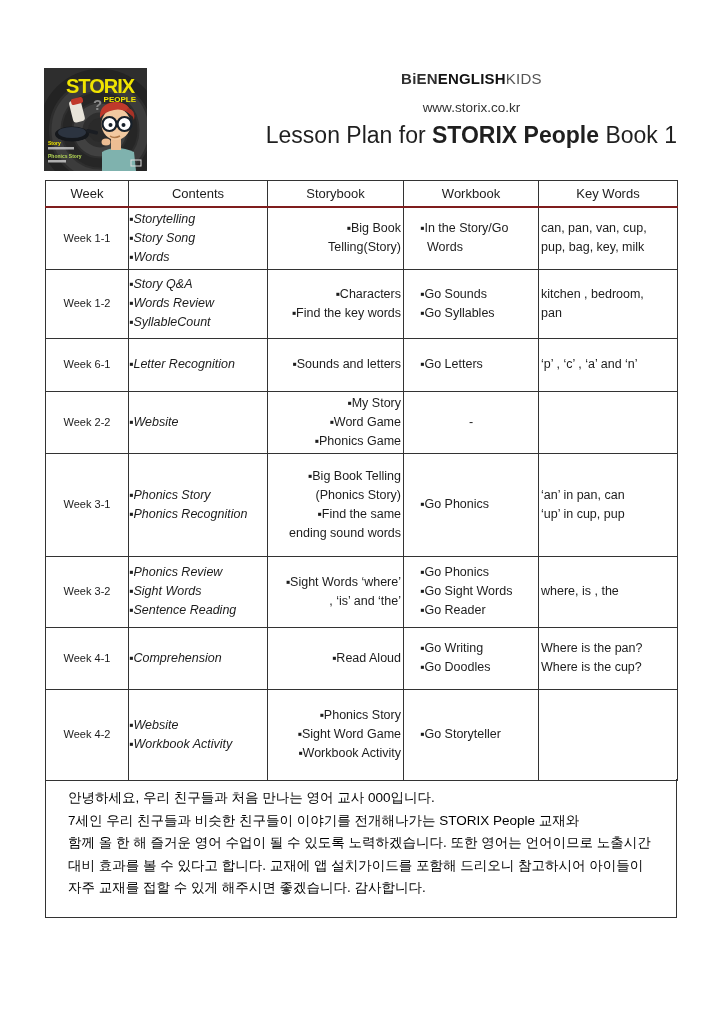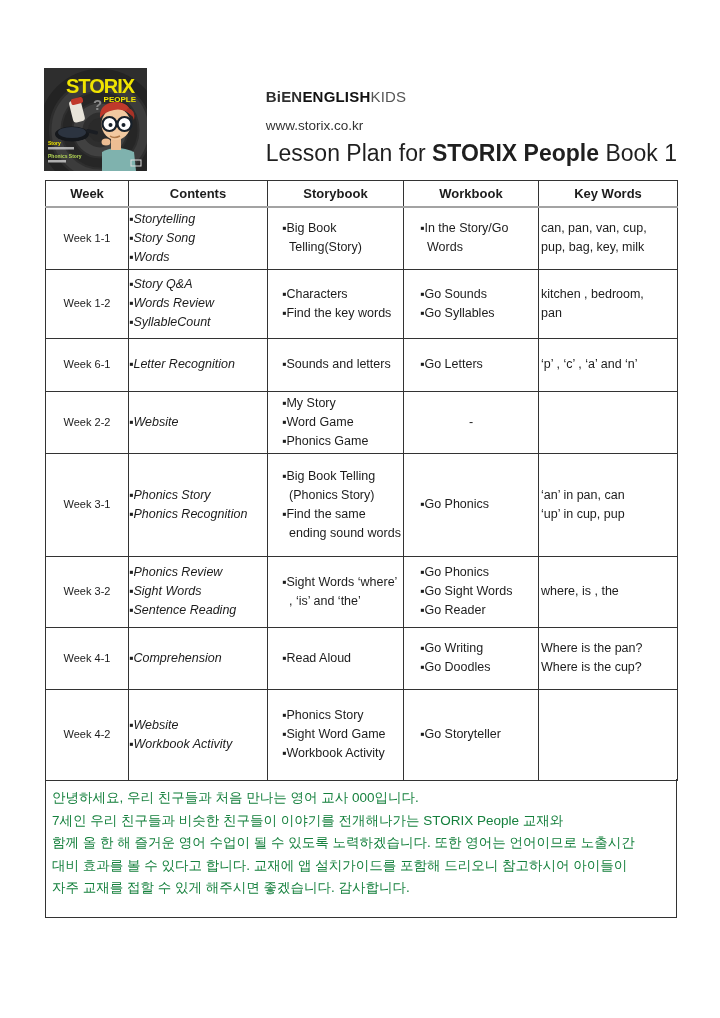--- a/index.html
+++ b/index.html
@@ -9,65 +9,65 @@
     position:relative; width:720px; height:1018px; background:#ffffff;
     margin:0 auto; overflow:hidden; color:#1c1c1c;
   }
 
   
   .cover {
     position:absolute; left:44px; top:68px; width:103px; height:103px;
     background:#2e2e2e; overflow:hidden;
   }
   .header-right {
-    position:absolute; right:43px; top:88px; text-align:left; line-height:1.25;
+    position:absolute; right:43px; top:70px; text-align:center; line-height:1.25;
   }
   .brand { font-size:15px; letter-spacing:0.2px; }
   .brand .b1 { font-weight:600; color:#2f2f2f; }
   .brand .b2 { font-weight:800; color:#111; }
   .brand .b3 { font-weight:400; color:#555; }
   .website { font-size:13.5px; color:#333; margin-top:11px; }
   .doc-title { font-size:23px; color:#1f1f1f; margin-top:4px; font-weight:500; white-space:nowrap; }
   .doc-title .tb { font-weight:800; }
 
   
   table.lesson {
     position:absolute; left:45px; top:180px; width:632px;
     border-collapse:collapse; table-layout:fixed;
     font-size:12.5px; color:#1c1c1c;
   }
   table.lesson th, table.lesson td {
     border:1px solid #333; vertical-align:middle;
   }
   table.lesson thead th {
-    height:26px; font-size:13px; font-weight:700; text-align:center;
-    border-bottom:2px solid #a3a3a3;
+    height:26px; font-size:13px; font-weight:400; text-align:center;
+    border-bottom:2px solid #7f1d1d;
   }
   table.lesson td { line-height:19px; padding:2px 2px; }
   table.lesson td:nth-child(1) { text-align:center; font-size:11px;margin-top:36px; }
   table.lesson td:nth-child(2) { padding-left:0;font-style:italic; }
-  table.lesson td:nth-child(3) { padding-left:14px; }
+  table.lesson td:nth-child(3) { padding-left:14px;text-align:right; }
   table.lesson td:nth-child(4) { padding-left:16px; }
   table.lesson td:nth-child(5) { padding-left:2px; padding-right:1px; }
   .item { padding-left:7px; text-indent:-7px; }
   .dash { text-align:center; padding-right:14px; }
   tbody tr:nth-child(1){height:62px}
   tbody tr:nth-child(2){height:69px}
   tbody tr:nth-child(3){height:53px}
   tbody tr:nth-child(4){height:62px}
   tbody tr:nth-child(5){height:103px}
   tbody tr:nth-child(6){height:71px}
   tbody tr:nth-child(7){height:62px}
   tbody tr:nth-child(8){height:91px}
 
   
   .note {
     position:absolute; left:45px; top:779px; width:632px; height:139px;
     border:1px solid #333; border-top:none;
-    padding:8px 6px; font-size:13.5px; line-height:22.5px; color:#15803d;
+    padding:8px 22px; font-size:13.5px; line-height:22.5px; color:#000000;
   }
 </style>
 </head>
 <body>
 
 <div class="page">
 
   <div class="cover">
     <svg width="103" height="103" viewBox="0 0 103 103">
       <rect x="0" y="0" width="103" height="103" fill="#2e2e2e"></rect>

